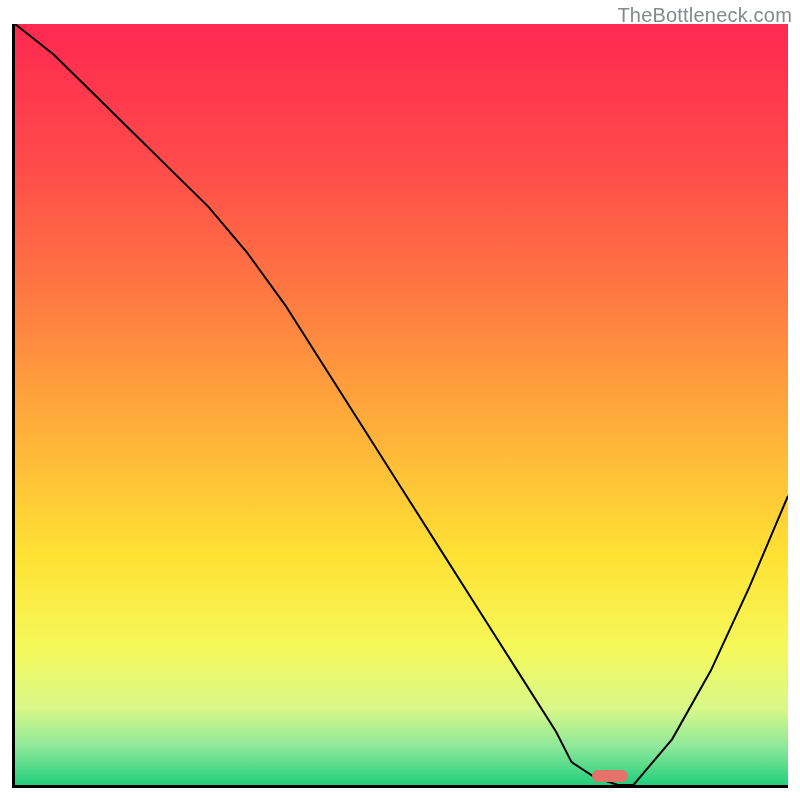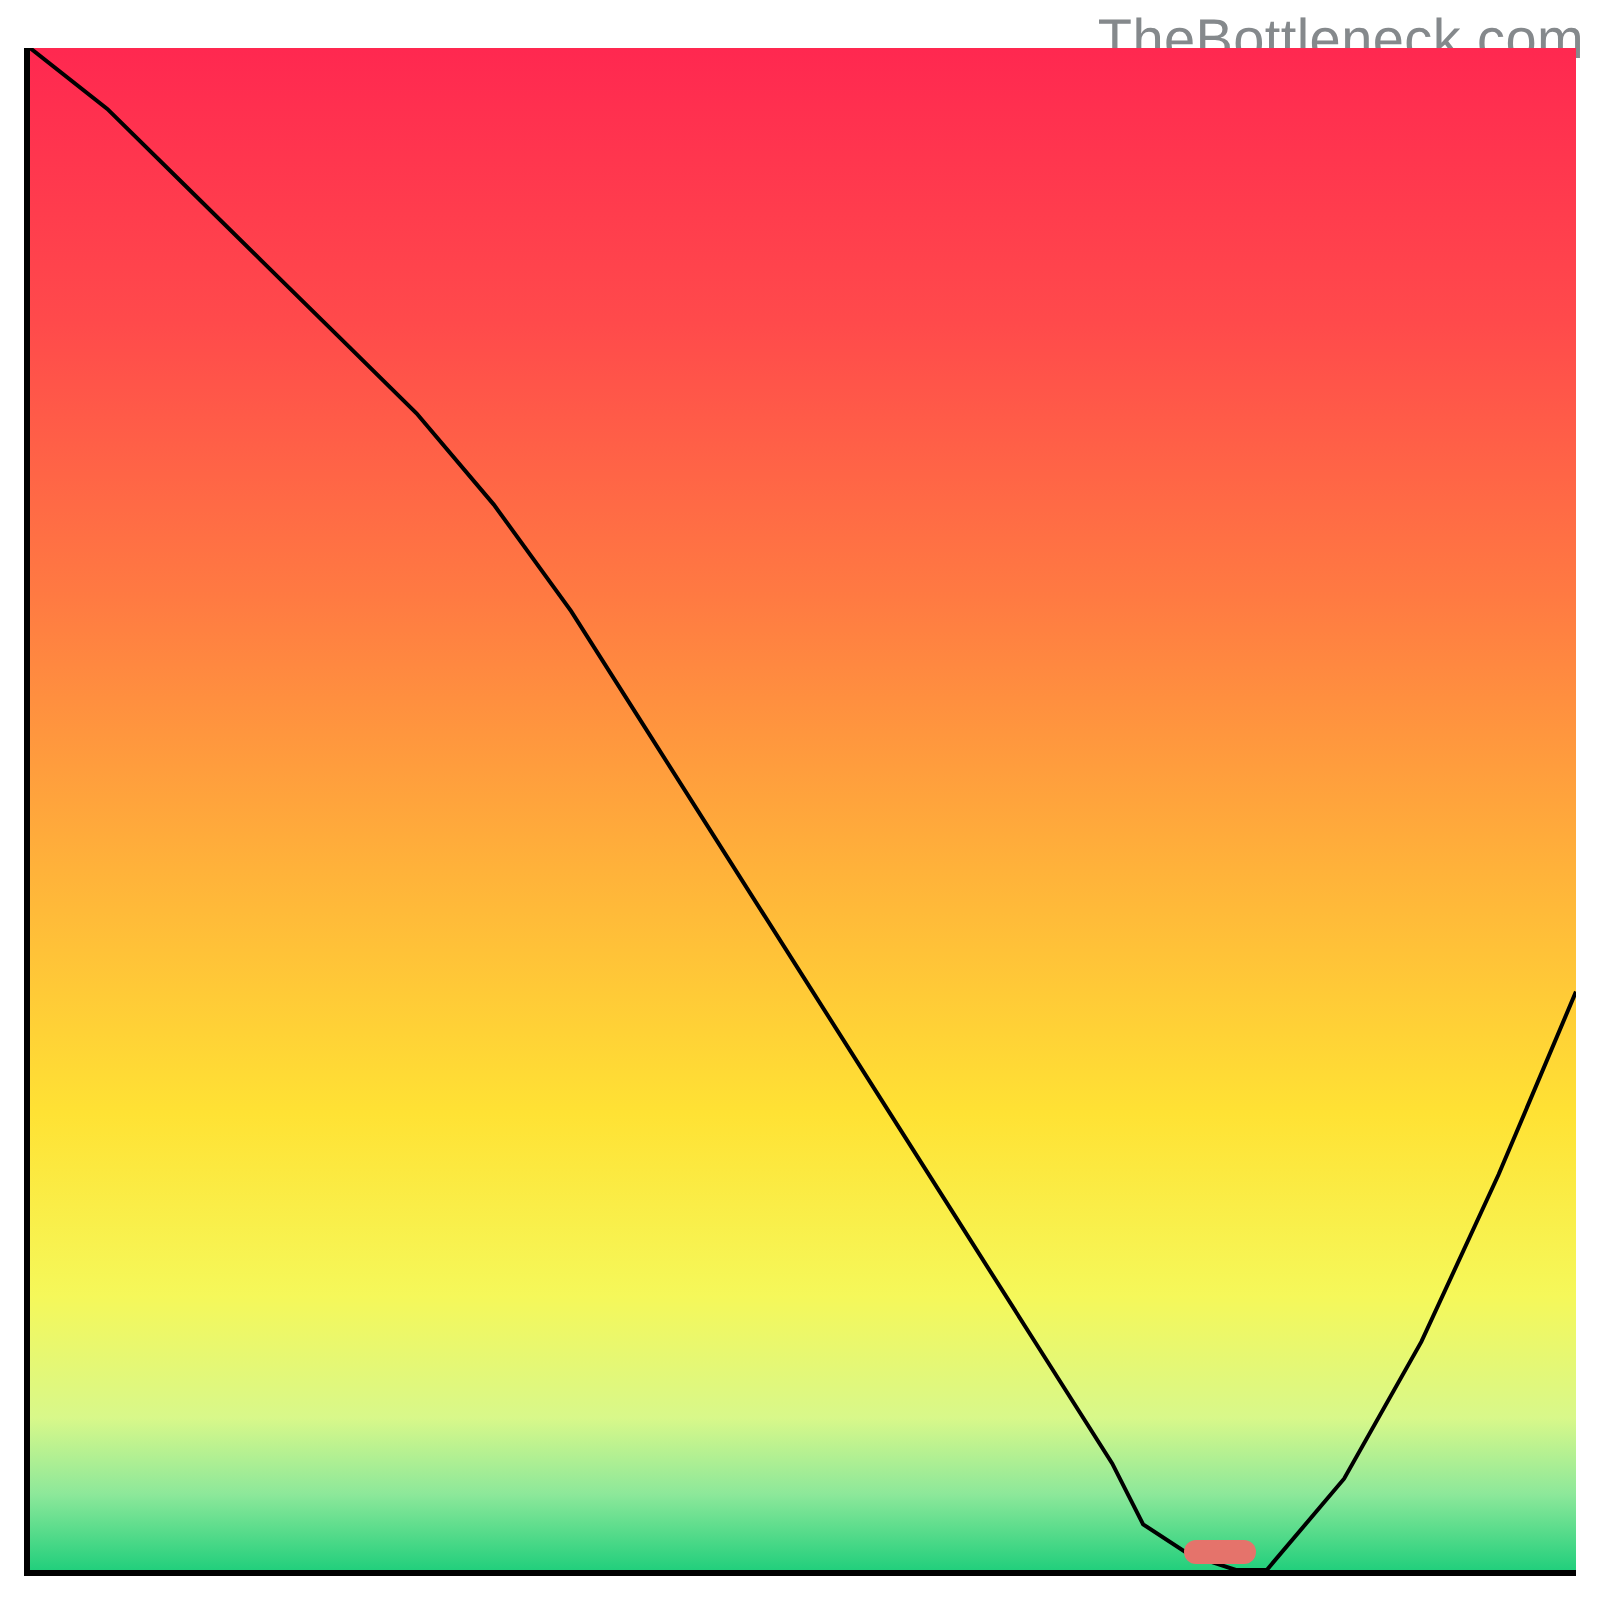--- a/index.html
+++ b/index.html
@@ -36,21 +36,21 @@
     position: absolute;
     inset: 0;
     width: 100%;
     height: 100%;
   }
   .watermark {
     position: absolute;
     top: 4px;
     right: 8px;
     font-family: Arial, Helvetica, sans-serif;
-    font-size: 28px;
+    font-size: 20px;
     font-weight: 500;
     color: #85898c;
     letter-spacing: 0.2px;
   }
   .marker {
     position: absolute;
     width: 36px;
     height: 12px;
     border-radius: 6px;
     transform: translate(-50%, -50%);

